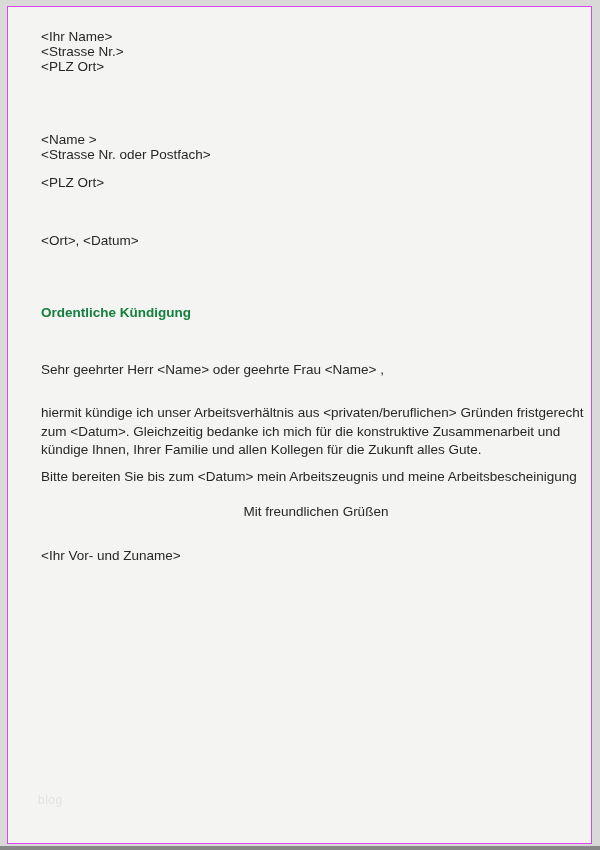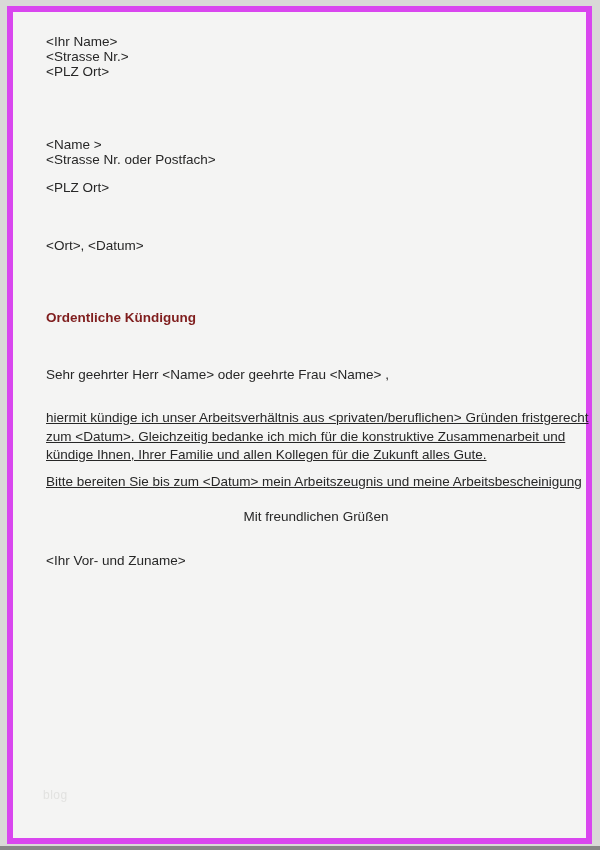--- a/index.html
+++ b/index.html
@@ -14,21 +14,21 @@
     position: relative;
     overflow: hidden;
   }
   .paper {
     position: absolute;
     left: 7px;
     top: 6px;
     right: 8px;
     bottom: 6px;
     background: #f4f4f3;
-    border: 6px solid #d946ef;
+    border: 1px solid #d946ef;
     box-sizing: border-box;
     color: #272727;
     font-size: 13.5px;
   }
   .bottom-edge {
     position: absolute;
     left: 0;
     bottom: 0;
     width: 100%;
     height: 4px;
@@ -49,30 +49,29 @@
   }
   .date-row {
     margin: 43px 33px 0 33px;
     text-align: left;
     line-height: 15px;
   }
   .subject {
     margin: 57px 0 0 33px;
     font-weight: bold;
     line-height: 15px;
-    color: #7f1d1d;
+    color: #15803d;
   }
   .salutation {
     margin: 42px 0 7px 33px;
     line-height: 15px;
   }
   .para {
     margin: 27px 33px 0 33px;
     line-height: 18.5px;
-    text-decoration: underline;
   }
   .para.second {
     margin-top: 8px;
   }
   .para-line {
     white-space: pre;
   }
   .closing {
     margin: 18px 0 0 33px;
     line-height: 15px;

